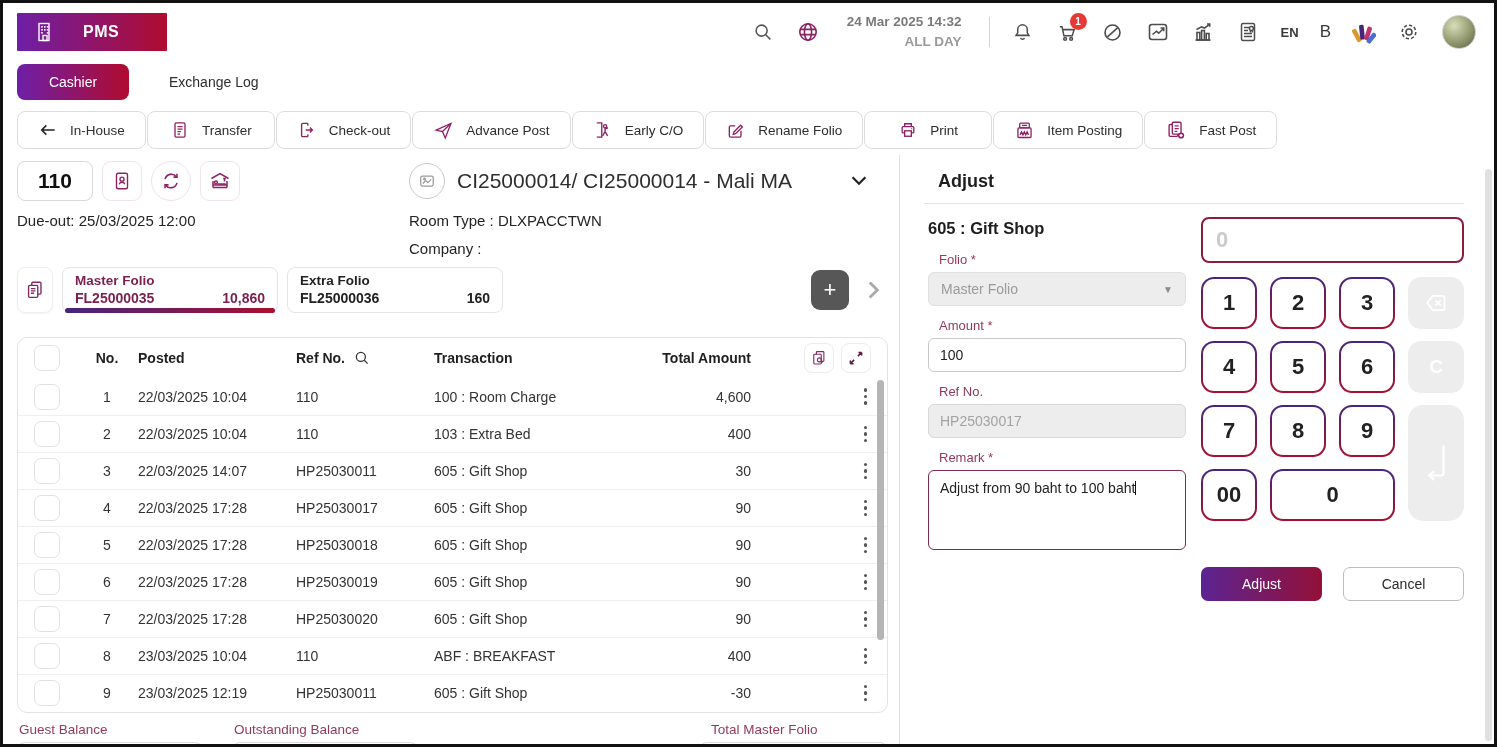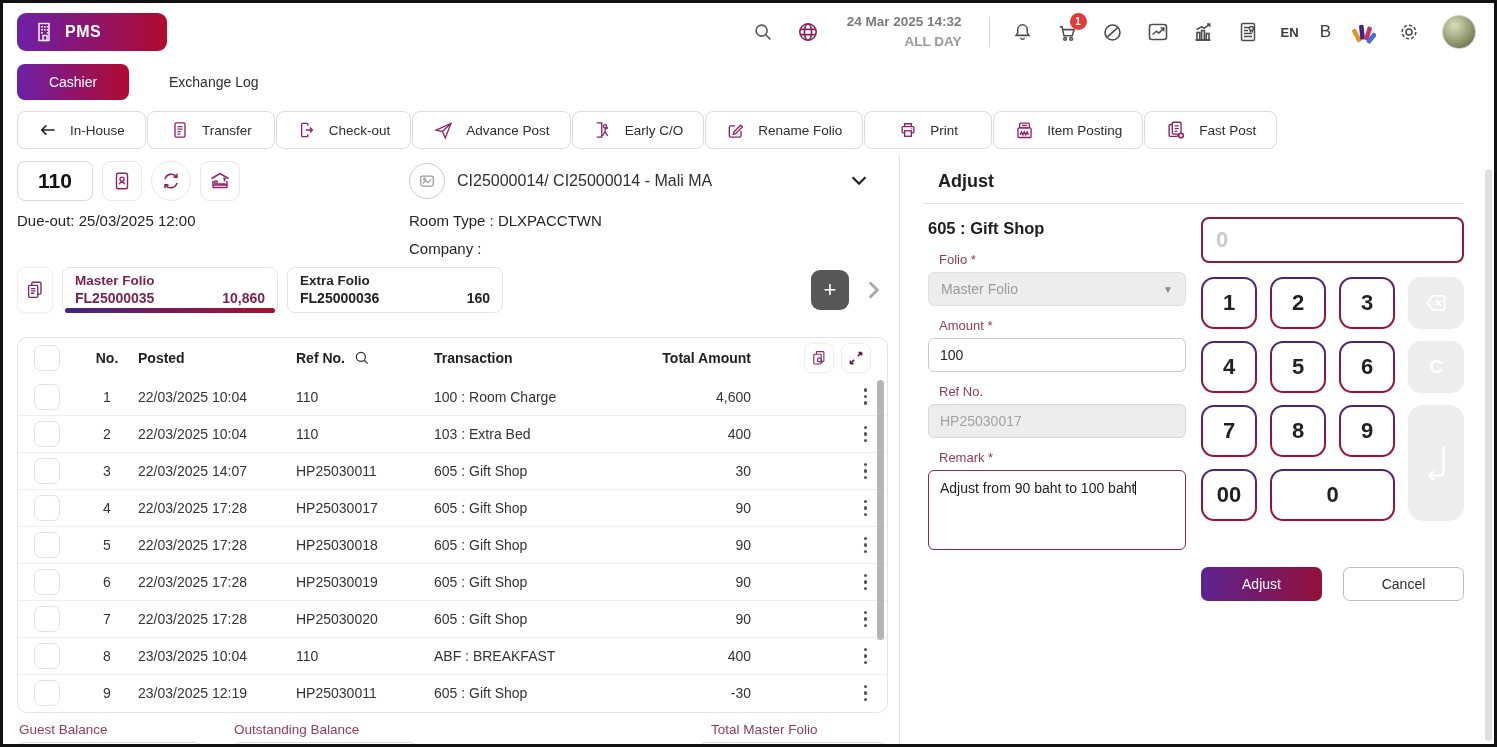--- a/index.html
+++ b/index.html
@@ -2,21 +2,21 @@
 <html><head>
 <meta charset="utf-8">
 <style>
   * { margin:0; padding:0; box-sizing:border-box; }
   html,body { background:#fff; }
   body { font-family:"Liberation Sans", sans-serif; color:#333; }
   .screen { position:relative; width:1497px; height:747px; border:3px solid #111; background:#fff; overflow:hidden; }
 
   
   .topbar { height:58px; display:flex; align-items:center; padding:0 18px 0 14px; }
-  .logo { width:150px; height:38px; border-radius:9px; display:flex; align-items:center; gap:8px; padding-left:16px;
+  .logo { width:150px; height:38px; border-radius:1px; display:flex; align-items:center; gap:26px; padding-left:16px;
           background:linear-gradient(90deg,#6d1fa7,#b00b2e); color:#fff; font-weight:bold; font-size:16px; letter-spacing:.5px; }
   .topbar-right { margin-left:auto; display:flex; align-items:center; gap:21px; }
   .tb-ic { width:24px; height:24px; color:#4d4d4d; display:flex; align-items:center; justify-content:center; position:relative; }
   .datetime { text-align:right; color:#7a7a7a; font-size:13.5px; font-weight:bold; line-height:1.5; margin:0 6px; }
   .datetime .allday { color:#9a9a9a; }
   .tb-divider { width:1px; height:30px; background:#d5d5d5; }
   .badge { position:absolute; top:-7px; right:-7px; min-width:17px; height:17px; border-radius:9px; background:#e53935;
            color:#fff; font-size:10px; font-weight:bold; display:flex; align-items:center; justify-content:center; }
   .lang { font-size:13px; color:#3a3a3a; font-weight:bold; }
   .cur-b { font-size:17px; color:#3a3a3a; }
@@ -45,21 +45,21 @@
   .gcol1 { width:392px; }
   .gcol2 { flex:1; position:relative; }
   .roomline { display:flex; align-items:center; gap:9px; }
   .roombox { width:76px; height:40px; border:1px solid #d9d9d9; border-radius:8px; display:flex; align-items:center;
              justify-content:center; font-size:21px; font-weight:bold; color:#111; }
   .miniic { width:40px; height:40px; border:1px solid #efe3ee; border-radius:9px; display:flex; align-items:center;
             justify-content:center; color:#8f2063; background:#fff; }
   .gline { font-size:15px; color:#242424; margin-top:11px; }
   .resline { display:flex; align-items:center; gap:12px; height:40px; }
   .imgph { width:36px; height:36px; border:1px solid #c9c9c9; border-radius:50%; display:flex; align-items:center; justify-content:center; color:#9a9a9a; }
-  .restxt { font-size:16px; color:#2e2e2e; }
+  .restxt { font-size:21px; color:#2e2e2e; }
   .chev-down { position:absolute; right:18px; top:8px; color:#222; }
 
   
   .foliorow { display:flex; align-items:stretch; gap:9px; margin-top:10px; height:46px; }
   .copybox { width:36px; border:1px solid #eee; border-radius:8px; display:flex; align-items:center; justify-content:center; color:#7c2d66; box-shadow:0 1px 2px rgba(0,0,0,.05); }
   .ftab { width:216px; border:1px solid #e4e4e4; border-radius:8px; padding:5px 12px 0; position:relative; background:#fff; }
   .ftab .fname { font-size:13.5px; font-weight:bold; color:#222; }
   .ftab .frow2 { display:flex; justify-content:space-between; font-size:14px; font-weight:bold; color:#222; margin-top:2px; }
   .ftab.active .fname, .ftab.active .frow2 { color:#7b1f4e; }
   .ftab.active::after { content:""; position:absolute; left:2px; right:2px; bottom:-1px; height:5px; border-radius:3px;

